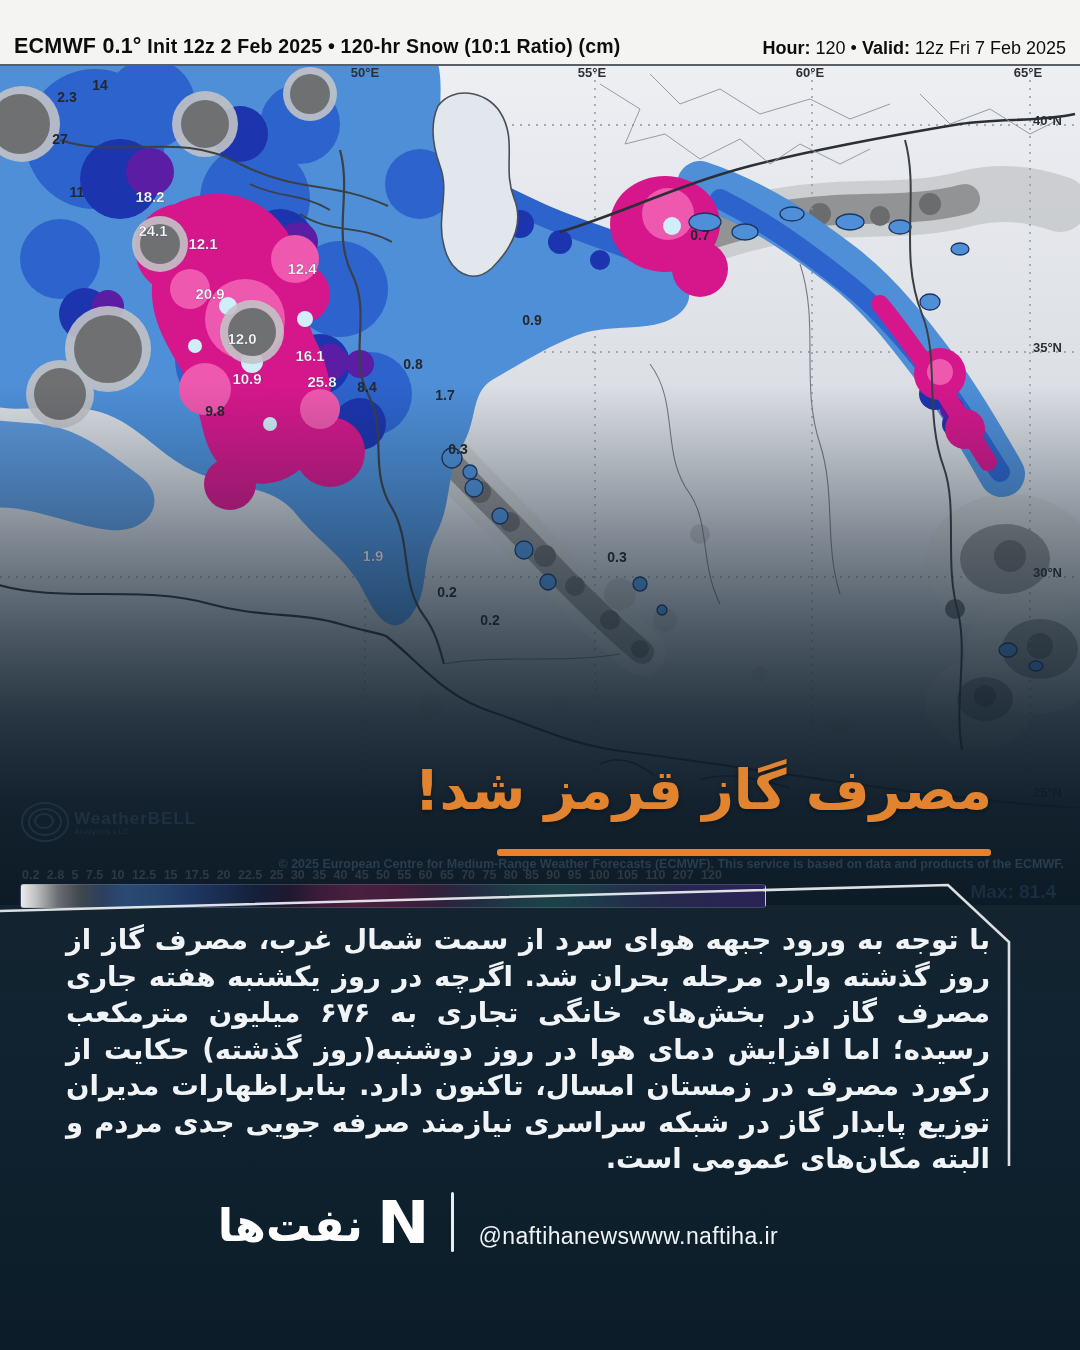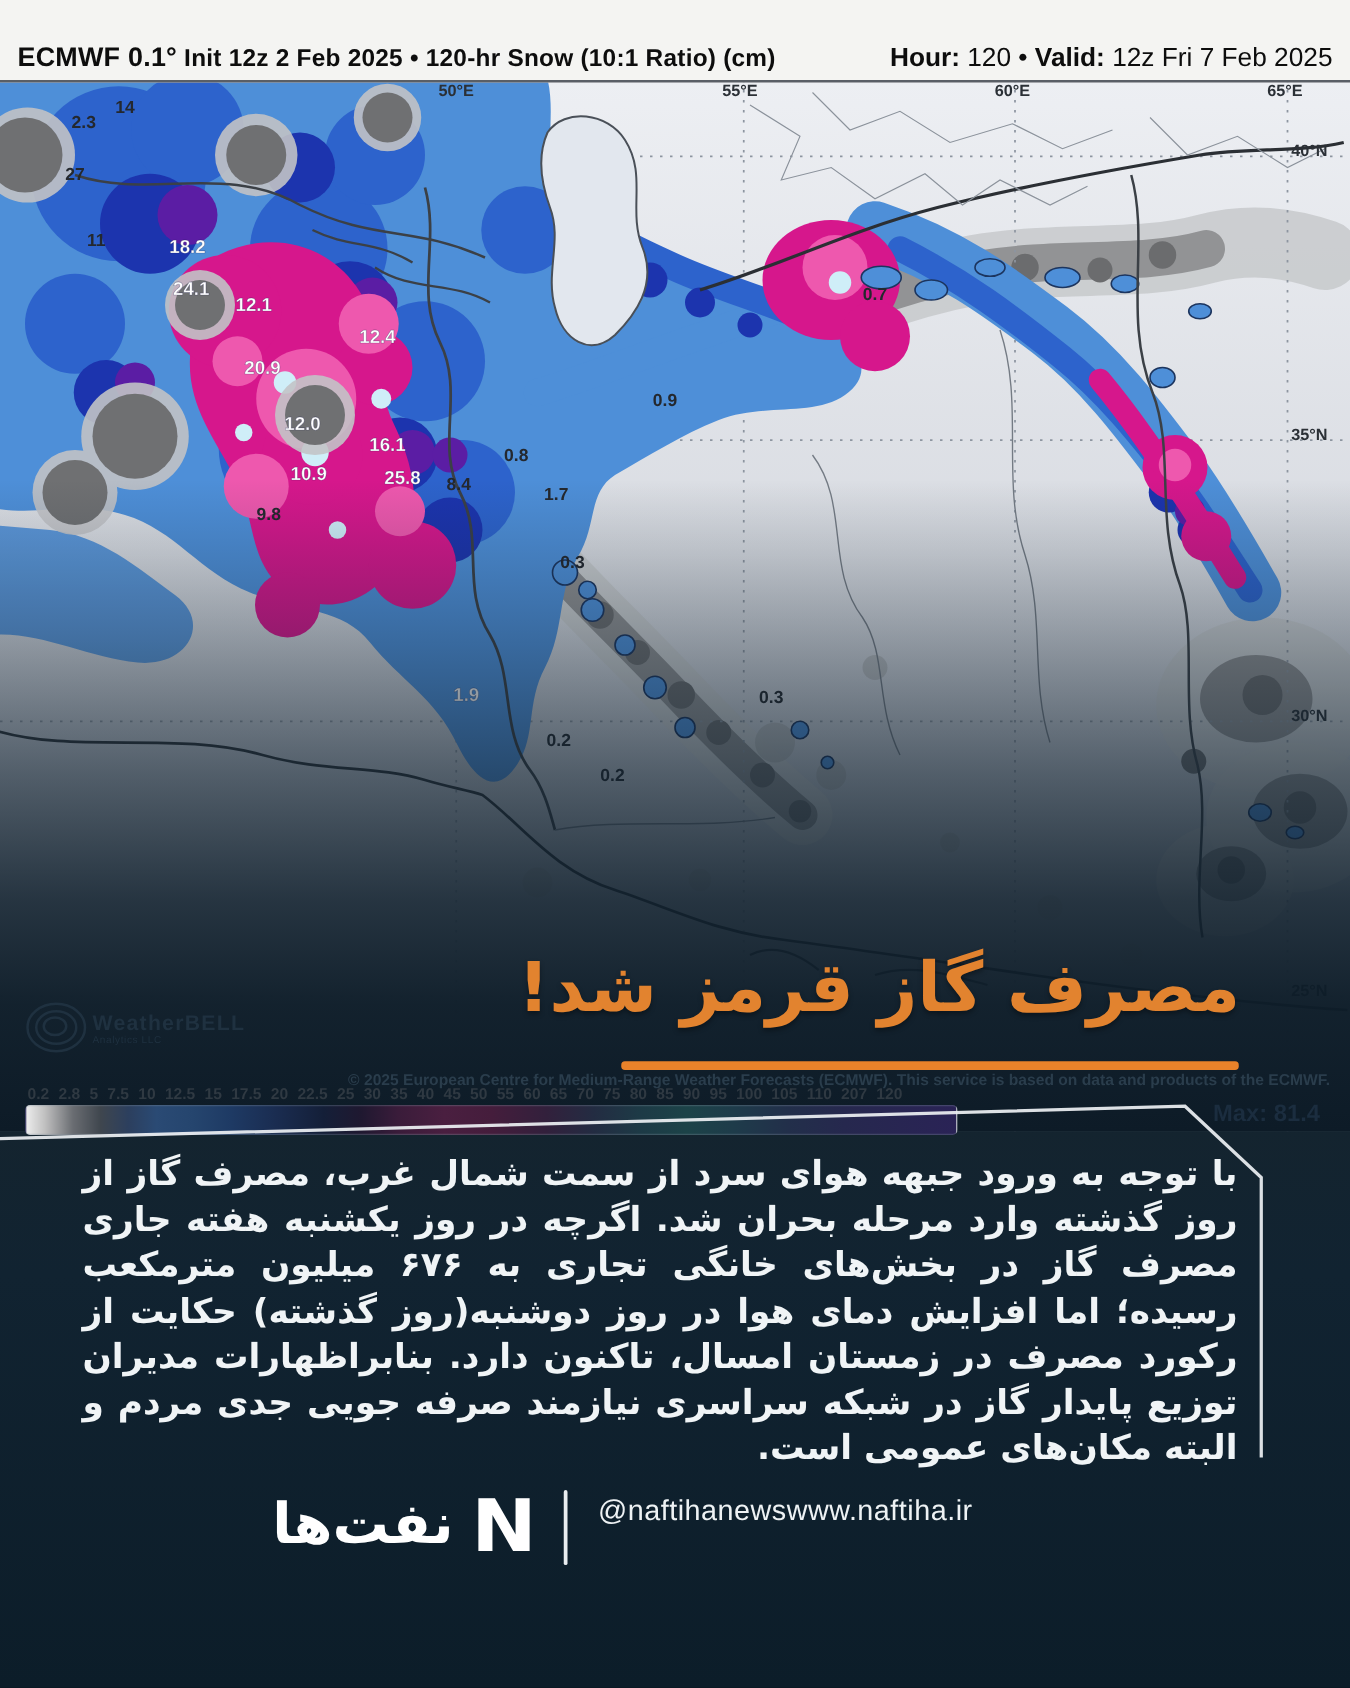--- a/index.html
+++ b/index.html
@@ -4,21 +4,21 @@
 <style>
   html,body{margin:0;padding:0;background:#0a1822;}
   .post{position:relative;width:1080px;height:1350px;overflow:hidden;
         background:linear-gradient(180deg,#14242f 900px,#112331 1020px,#0c1d29 1350px);
         font-family:"Liberation Sans",sans-serif;}
   
   .hdr{position:absolute;top:0;left:0;width:1080px;height:64px;background:#f4f4f2;z-index:2;
        border-bottom:2px solid #5a5f66;}
   .hdr-left{position:absolute;left:14px;bottom:5px;color:#0d0d0d;font-size:19.5px;font-weight:bold;letter-spacing:.2px;}
   .hdr-left b{font-size:21.5px;font-weight:bold;}
-  .hdr-right{position:absolute;right:14px;bottom:5px;color:#0d0d0d;font-size:21px;font-weight:normal;}
+  .hdr-right{position:absolute;right:14px;bottom:5px;color:#0d0d0d;font-size:18px;font-weight:normal;}
   .hdr-right b{font-weight:bold;}
   
   .map{position:absolute;top:64px;left:0;width:1080px;height:841px;z-index:1;}
   .map svg{display:block;}
   .map-shade{position:absolute;top:0;left:0;width:1080px;height:841px;pointer-events:none;
      background:linear-gradient(180deg,rgba(15,32,46,0) 38%,rgba(15,32,46,.30) 52%,
        rgba(15,32,46,.62) 66%,rgba(14,30,43,.85) 78%,rgba(13,28,40,.96) 88%,#0d1b27 100%);}
   .watermark{position:absolute;left:20px;top:736px;color:#1f3140;z-index:2;display:flex;align-items:center;gap:4px;}
   .wm-text{font-weight:bold;font-size:17px;letter-spacing:1px;}
   .wm-sub{font-size:8px;letter-spacing:.5px;margin-top:-2px;}
@@ -40,21 +40,21 @@
        #4a1f40 45%,#451d3c 50%,#32203c 56%,#232c42 61%,#1d3a46 66%,#1c4348 71%,#1e3c4a 76%,
        #222f4a 82%,#26284e 88%,#2a2356 100%);}
   .cbar-max{position:absolute;top:881px;right:24px;z-index:3;font-size:19px;font-weight:bold;color:#1b2d3f;text-align:center;}
   
   .frame{position:absolute;top:0;left:0;z-index:5;pointer-events:none;}
   
   .para{position:absolute;top:921px;left:66px;width:924px;z-index:6;direction:rtl;
      text-align:justify;font-family:"DejaVu Sans",sans-serif;font-weight:bold;
      font-size:27.5px;line-height:36.5px;color:#f0f4f6;}
   
-  .brand{position:absolute;top:1192px;left:0;width:996px;display:flex;align-items:flex-start;
+  .brand{position:absolute;top:1192px;left:0;width:996px;display:flex;align-items:flex-end;
      justify-content:center;gap:16px;z-index:6;direction:ltr;}
   .brand-wordmark{font-family:"DejaVu Sans",sans-serif;font-weight:bold;font-size:45px;color:#fff;direction:rtl;}
   .brand-n{font-family:"DejaVu Sans",sans-serif;font-weight:bold;font-size:58px;color:#fff;
      line-height:1;transform:scaleX(1.08);}
   .brand-div{width:3px;height:60px;background:#e9edf0;border-radius:2px;margin:0 8px;}
   .brand-txt{display:flex;justify-content:center;color:#eef2f4;
      font-size:23px;line-height:32px;letter-spacing:.4px;}
 </style>
 </head>
 <body>

